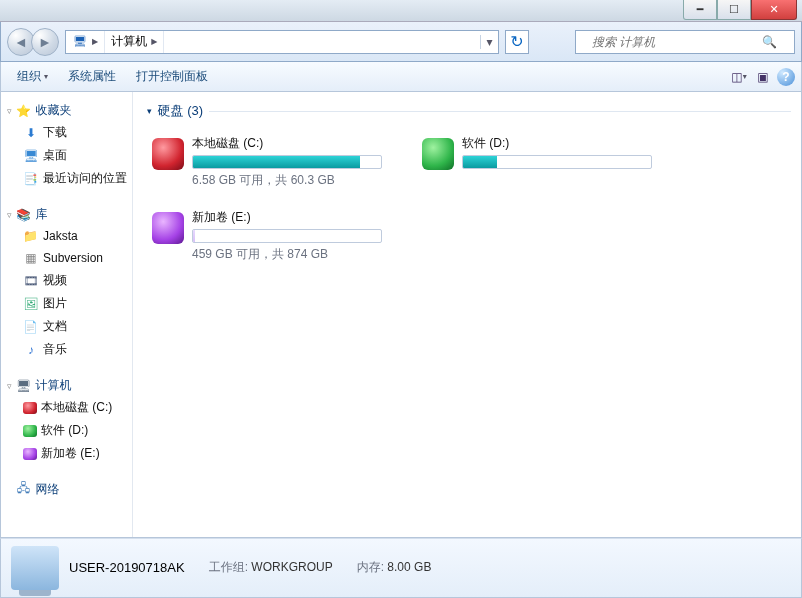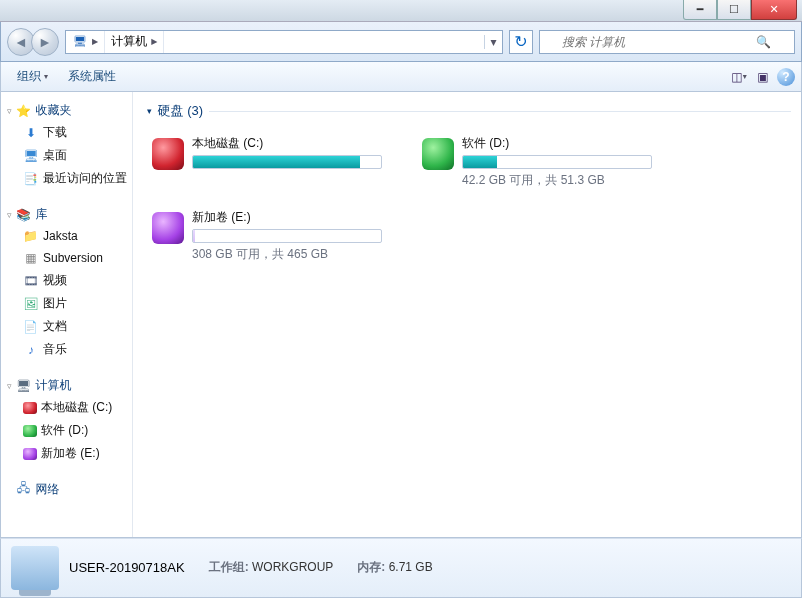--- a/index.html
+++ b/index.html
@@ -17,21 +17,21 @@
   
   .nav-row { position:absolute; top:22px; left:0; right:0; height:40px; background:linear-gradient(#eaf1fb,#dae7f6); border:1px solid #8fa9c8; border-top:0; display:flex; align-items:center; padding:0 6px; gap:6px; }
   .nav-circles { display:flex; align-items:center; gap:0; }
   .nav-circle { width:28px; height:28px; border-radius:50%; background:radial-gradient(circle at 30% 25%, #fff, #d0dae6 55%, #b9c6d7); border:1px solid #9fb2c8; cursor:pointer; display:flex; align-items:center; justify-content:center; color:#6e7f94; font-size:14px; }
   .nav-circle + .nav-circle{margin-left:-4px;}
   .addr-bar { flex:1; height:24px; background:#fff; border:1px solid #8fa9c8; display:flex; align-items:center; font-size:12px; }
   .addr-seg { padding:0 6px; height:100%; display:flex; align-items:center; gap:4px; border-right:1px solid #e1e8f2; cursor:pointer; }
   .addr-icon { width:16px; height:16px; display:inline-flex; align-items:center; justify-content:center; font-size:11px; color:#1c62b5;}
   .addr-drop { width:18px; text-align:center; color:#556; cursor:pointer; border-left:1px solid #c6d3e3; margin-left:auto; }
   .refresh-btn { width:24px; height:24px; background:#fff; border:1px solid #8fa9c8; display:flex; align-items:center; justify-content:center; color:#0a66c2; cursor:pointer; }
-  .search-box { width:256px; height:24px; background:#fff; border:1px solid #8fa9c8; display:flex; align-items:center; padding:0 22px; }
+  .search-box { width:220px; height:24px; background:#fff; border:1px solid #8fa9c8; display:flex; align-items:center; padding:0 16px;margin-left:40px; }
   .search-box input { border:0; outline:0; flex:1; font-size:12px; font-style:italic; color:#888; }
 
   
   .toolbar { position:absolute; top:62px; left:0; right:0; height:30px; background:linear-gradient(#f7fbff,#e5eef9); border:1px solid #b6c6da; border-top:0; display:flex; align-items:center; font-size:12px; padding:0 6px; }
   .tb-item { padding:4px 10px; color:#1c4c7a; cursor:pointer; display:flex; align-items:center; gap:3px; }
   .tb-right { margin-left:auto; display:flex; align-items:center; gap:4px; }
   .tb-sq { width:20px; height:20px; display:flex; align-items:center; justify-content:center; color:#436; cursor:pointer; border-radius:2px;}
   .help-icon{ width:18px;height:18px;border-radius:50%;background:radial-gradient(circle at 30% 25%,#cfe9ff,#4b90d9);color:#fff;display:flex;align-items:center;justify-content:center;font-size:12px;font-weight:bold;}
 
   
@@ -63,21 +63,21 @@
   .fill-teal{ height:100%; background:linear-gradient(#2dd3d7,#0a9ba1);}
   .fill-lav{ height:100%; background:linear-gradient(#e8d8ff,#d7c1f7);}
   .d-sub{ color:#6b7280; margin-top:3px;}
 
   
   .details-bar { position:absolute; left:0; right:0; bottom:0; height:60px; background:linear-gradient(#f3f8ff,#e4eef9); border:1px solid #b6c6da; border-top:1px solid #d4dfed; display:flex; align-items:center; padding:4px 10px; gap:10px; font-size:12px; color:#333;}
   .pc-icon{ width:48px; height:44px; background:linear-gradient(#cfe4f8,#8bb6de); border-radius:4px; position:relative;}
   .pc-icon:after{content:"";position:absolute;bottom:-6px;left:8px;width:32px;height:6px;background:#9db4cc;border-radius:0 0 3px 3px;}
   .det-rows{ display:grid; grid-template-columns:auto auto auto; column-gap:24px; row-gap:2px; align-items:center;}
   .det-name{ font-size:13px; color:#000;}
-  .det-lbl{ color:#6b7280;font-weight:bold;}
+  .det-lbl{ color:#6b7280;}
 
   
   .caret{font-size:8px;color:#556;}
 </style>
 </head>
 <body>
 
 <div class="frame"></div>
 <div class="window-controls">
   <div class="wc-btn wc-min">━</div>
@@ -107,20 +107,21 @@
     <span class="ic" style="color:#2a6;">🔍</span>
   </div>
 </div>
 
 <div class="toolbar">
   <div class="tb-item">
       <span>组织</span> 
       <span class="caret">▾</span>
     </div>
   <div class="tb-item">系统属性</div>
+  <div class="tb-item">打开控制面板</div>
   <div class="tb-right">
     <div class="tb-sq">◫ <span class="caret">▾</span></div>
     <div class="tb-sq">▣</div>
     <div class="help-icon">?</div>
   </div>
 </div>
 
 <div class="main">
   <div class="sidebar">
     <div class="sb-group">
@@ -208,47 +209,47 @@
       <div class="rule"></div>
     </div>
     <div class="drives">
       <div class="drive">
         <div class="gem red"></div>
         <div class="d-body">
           <div class="d-name">本地磁盘 (C:)</div>
           <div class="bar">
               <div class="fill-teal" style="width:89%;"></div>
             </div>
+          <div class="d-sub">6.58 GB 可用，共 60.3 GB</div>
         </div>
       </div>
       <div class="drive">
         <div class="gem green"></div>
         <div class="d-body">
           <div class="d-name">软件 (D:)</div>
           <div class="bar">
               <div class="fill-teal" style="width:18%;"></div>
             </div>
-          <div class="d-sub">42.2 GB 可用，共 51.3 GB</div>
         </div>
       </div>
       <div class="drive">
         <div class="gem purple"></div>
         <div class="d-body">
           <div class="d-name">新加卷 (E:)</div>
           <div class="bar">
               <div class="fill-lav" style="width:1%;"></div>
             </div>
-          <div class="d-sub">308 GB 可用，共 465 GB</div>
+          <div class="d-sub">459 GB 可用，共 874 GB</div>
         </div>
       </div>
     </div>
   </div>
 </div>
 
 <div class="details-bar">
   <div class="pc-icon"></div>
   <div class="det-rows">
     <span class="det-name">USER-20190718AK</span>
     <span><span class="det-lbl">工作组:</span> <span>WORKGROUP</span></span>
-    <span><span class="det-lbl">内存:</span> <span>6.71 GB</span></span>
+    <span><span class="det-lbl">内存:</span> <span>8.00 GB</span></span>
     <span></span>
   </div>
 </div>
 
 </body></html>

